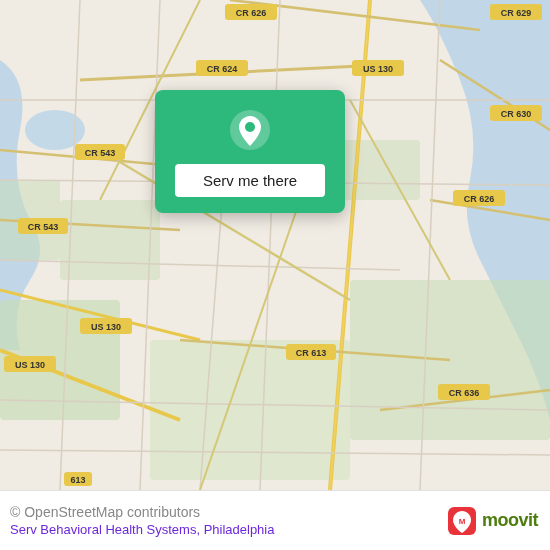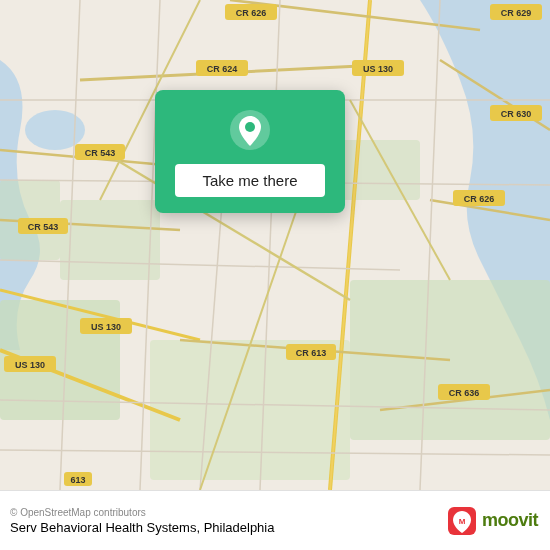--- a/index.html
+++ b/index.html
@@ -73,27 +73,27 @@
       left: 0;
     }
 
     .bottom-left {
       display: flex;
       flex-direction: column;
       gap: 2px;
     }
 
     .attribution {
-      font-size: 10px;
+      font-size: 14px;
       color: #888;
     }
 
     .place-name {
       font-size: 13px;
-      color: #000000;
+      color: #6d28d9;
       font-weight: 400;
     }
 
     .moovit-logo {
       display: flex;
       align-items: center;
       gap: 6px;
     }
 
     .moovit-icon {
@@ -206,21 +206,21 @@
     <text x="78" y="483" text-anchor="middle" font-size="9" font-weight="bold" fill="#333">613</text>
   </svg>
 
   <div class="location-card">
 
     <svg class="location-pin" viewBox="0 0 44 44">
       <circle cx="22" cy="22" r="20" fill="rgba(255,255,255,0.25)"></circle>
       <path d="M22 8 C16 8 11 13 11 19 C11 27 22 38 22 38 C22 38 33 27 33 19 C33 13 28 8 22 8 Z" fill="white"></path>
       <circle cx="22" cy="19" r="5" fill="#2db87c"></circle>
     </svg>
-    <button class="take-me-there-btn">Take me there</button>
+    <button class="take-me-there-btn">Serv me there</button>
   </div>
 </div>
 
 <div id="bottom-bar">
   <div class="bottom-left">
     <span class="attribution">© OpenStreetMap contributors</span>
     <span class="place-name">Serv Behavioral Health Systems, Philadelphia</span>
   </div>
   <div class="moovit-logo">
 

